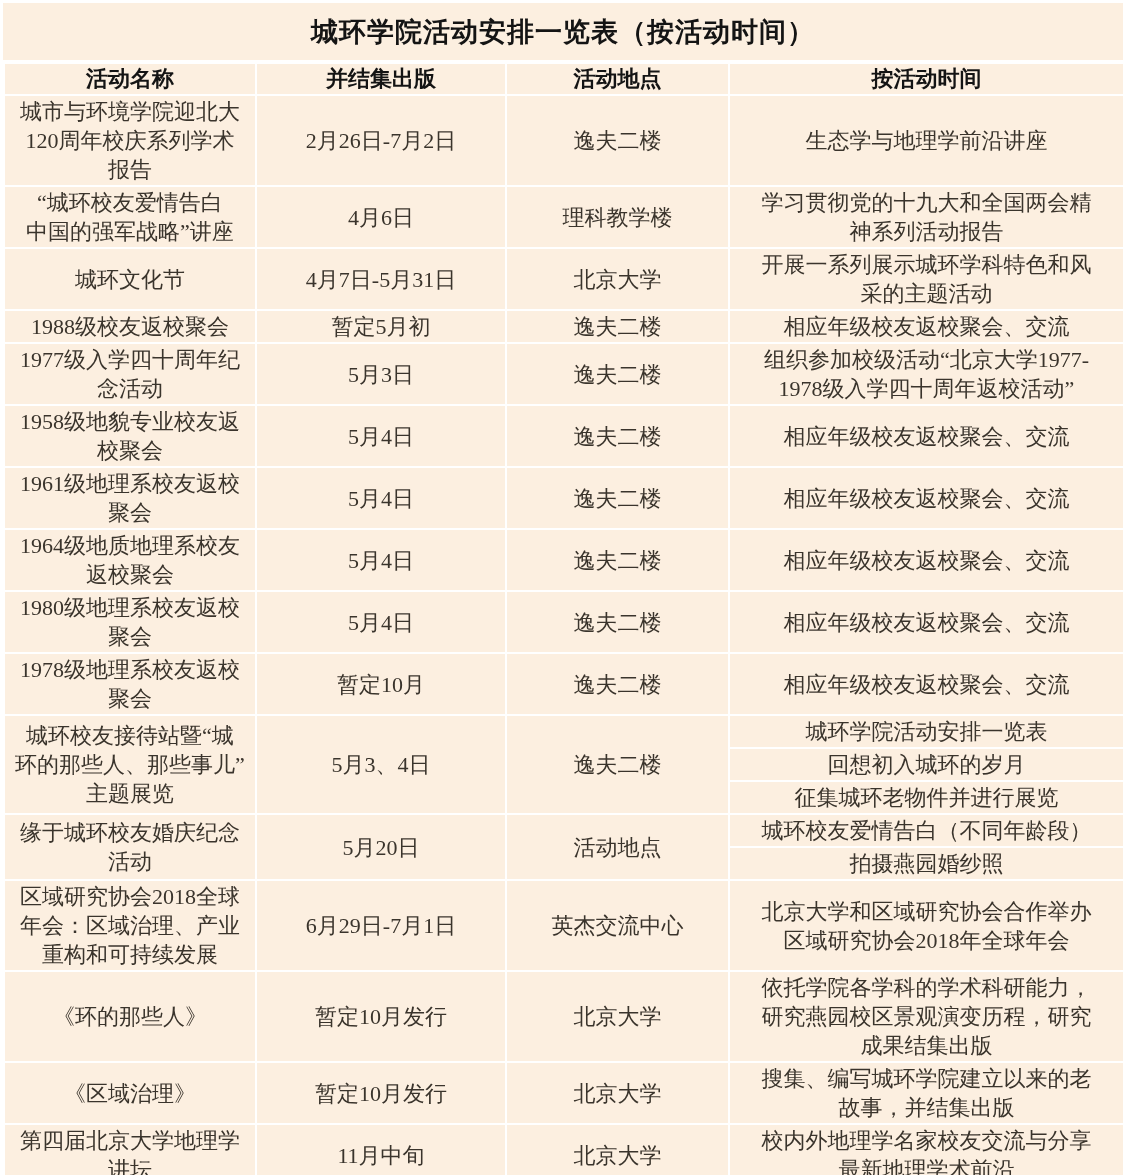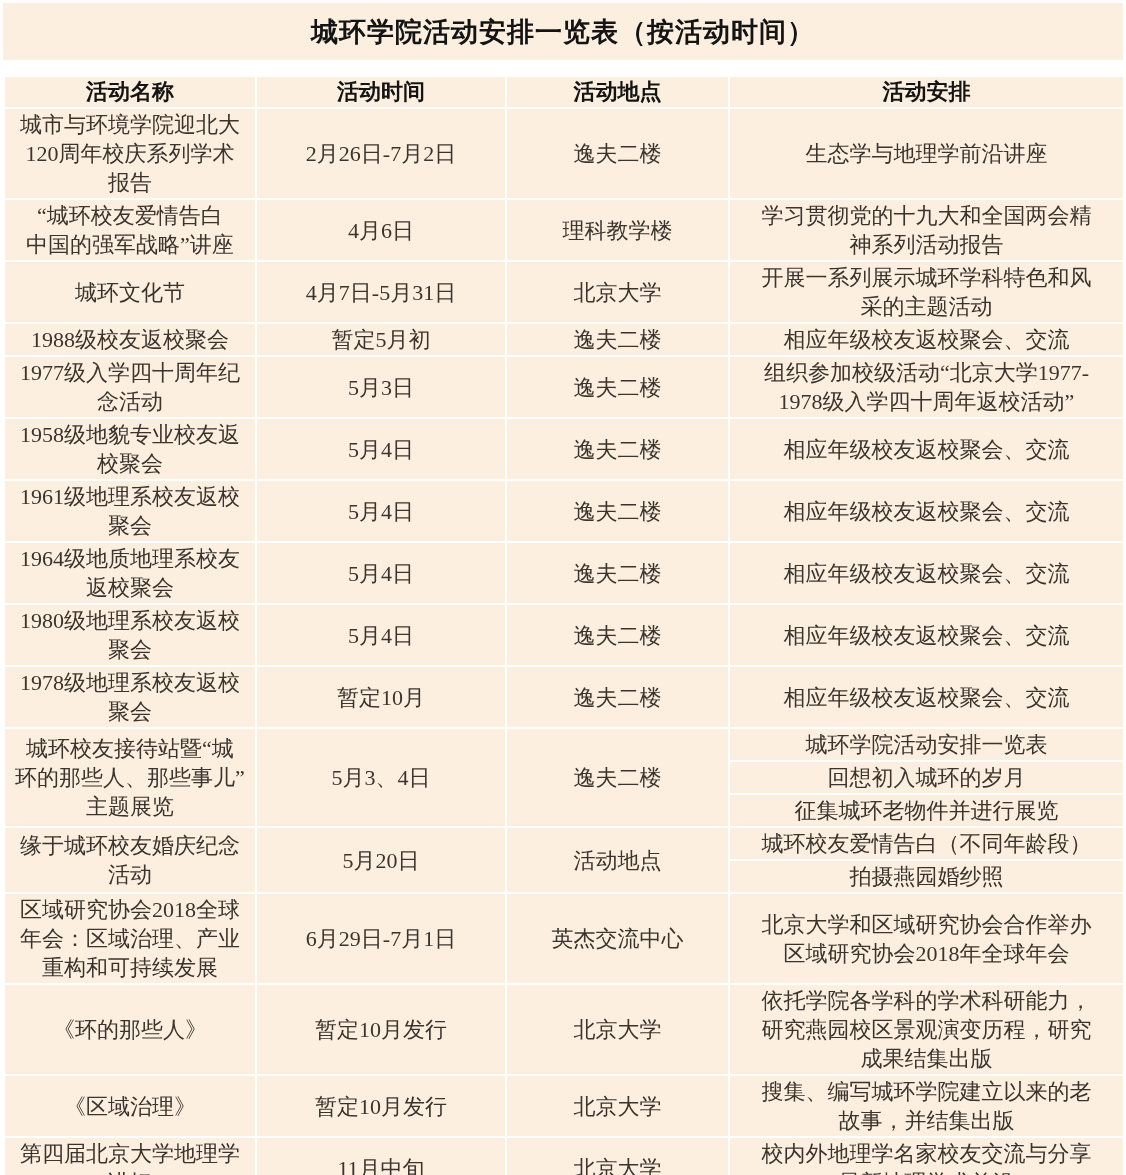--- a/index.html
+++ b/index.html
@@ -16,21 +16,21 @@
     width:1126px;height:1175px;
     background:var(--bg-white);
     padding:3px;
   }
   .titlebar{
     background:var(--table-bg);
     height:57px;
     display:flex;align-items:center;justify-content:center;
     font-size:27px;font-weight:bold;color:var(--title-text);
     letter-spacing:1px;
-    margin-bottom:15px;
+    margin-bottom:2px;
   }
   table.schedule{
     border-collapse:collapse;
     table-layout:fixed;
     width:1120px;
   }
   table.schedule th, table.schedule td{
     background:var(--table-bg);
     border:2px solid var(--grid);
     text-align:center;
@@ -62,23 +62,23 @@
   <table class="schedule">
     <colgroup>
       <col style="width:252px">
       <col style="width:250px">
       <col style="width:223px">
       <col style="width:395px">
     </colgroup>
     <thead>
       <tr>
         <th>活动名称</th>
-        <th>活动时间</th>
+        <th>并结集出版</th>
         <th>活动地点</th>
-        <th>活动安排</th>
+        <th>按活动时间</th>
       </tr>
     </thead>
     <tbody id="schedule-body">
         <tr>
           <td rowspan="1">城市与环境学院迎北大
 120周年校庆系列学术
 报告</td>
           <td rowspan="1">2月26日-7月2日</td>
           <td rowspan="1">逸夫二楼</td>
           <td>生态学与地理学前沿讲座</td>

